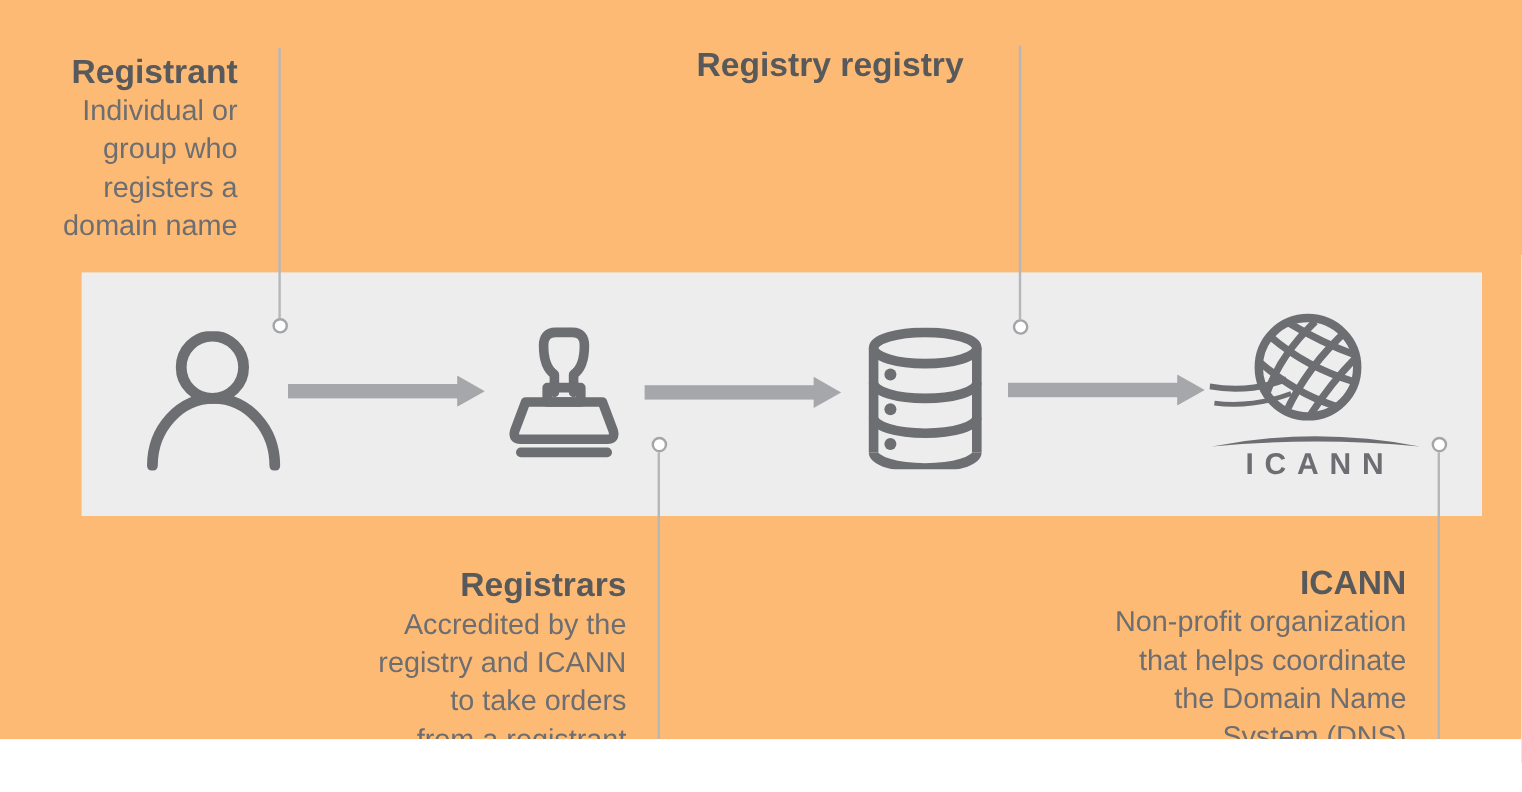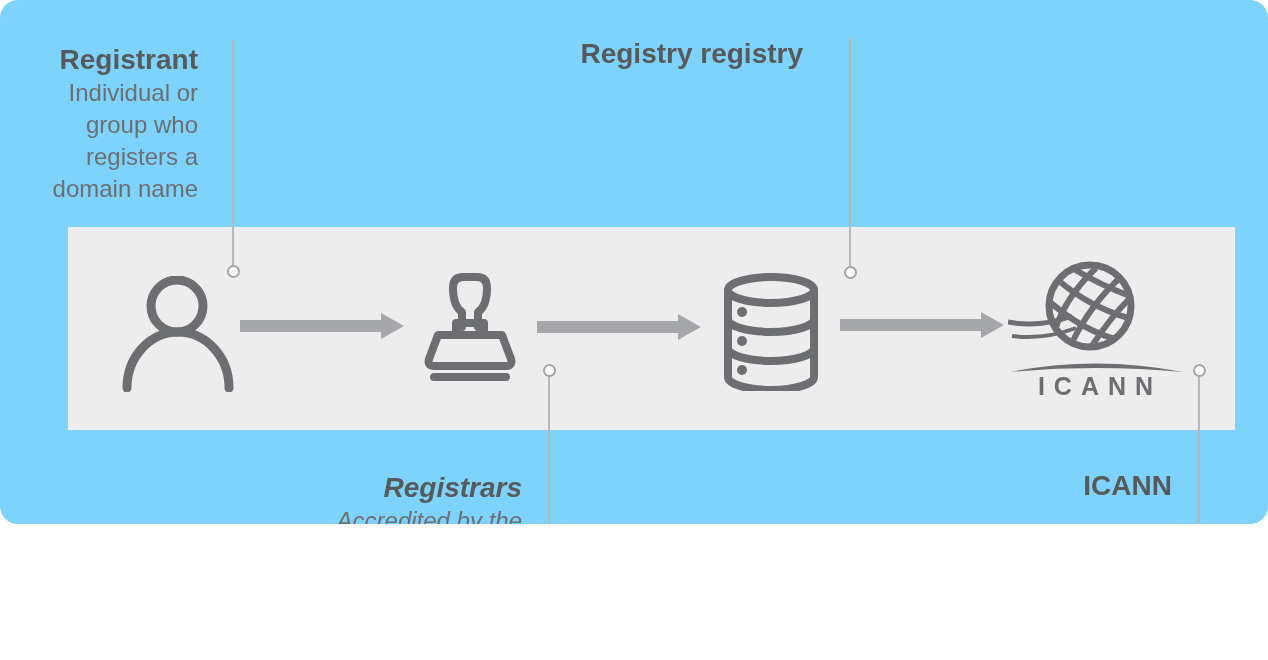--- a/index.html
+++ b/index.html
@@ -1,23 +1,22 @@
 <!DOCTYPE html>
 <html><head>
 <meta charset="utf-8">
 <style>
   html, body { margin: 0; padding: 0; background: #ffffff; }
   .canvas {
     position: relative;
     width: 1268px;
-    height: 524px;
-    background: #7dd3fc;
+    height: 616px;
+    background: #fdba74;
     font-family: "Liberation Sans", "DejaVu Sans", sans-serif;
     overflow: hidden;
-    border-radius: 18px;
   }
   .band {
     position: absolute;
     left: 68px; top: 227px;
     width: 1167px; height: 203px;
     background: #ededee;
   }
   .label { position: absolute; text-align: right; }
   .label-title {
     font-size: 28px;
@@ -28,21 +27,21 @@
   }
   .label-desc {
     font-size: 24px;
     line-height: 32px;
     color: #6d6e71;
     white-space: pre-line;
     margin-left: 18px;
   }
   .label-registrant        { top: 42px;  right: 1070px; }
   .label-registry-operators{ top: 36px;  right: 465px;  }
-  .label-registrars        { top: 470px; right: 746px; font-style: italic;  }
+  .label-registrars        { top: 470px; right: 746px;  }
   .label-icann             { top: 468px; right: 96px;   }
 
   .vline {
     position: absolute;
     width: 2px;
     background: #b5b7b9;
   }
   .dot {
     position: absolute;
     width: 9px; height: 9px;
@@ -110,20 +109,24 @@
   <div class="label label-registrars">
     <div class="label-title">Registrars</div>
     <div class="label-desc">Accredited by the
 registry and ICANN
 to take orders
 from a registrant</div>
   </div>
 
   <div class="label label-icann">
     <div class="label-title">ICANN</div>
+    <div class="label-desc">Non-profit organization
+that helps coordinate
+the Domain Name
+System (DNS)</div>
   </div>
 
   <svg class="icon icon-person" width="112" height="116" viewBox="0 0 112 116">
     <g fill="none" stroke="#6d6e71" stroke-width="9" stroke-linecap="round">
       <circle cx="55" cy="30" r="26"></circle>
       <path d="M 5 112 A 51 56 0 0 1 107 112"></path>
     </g>
   </svg>
 
   <svg class="icon arrow-1" width="164" height="26" viewBox="0 0 164 26">

